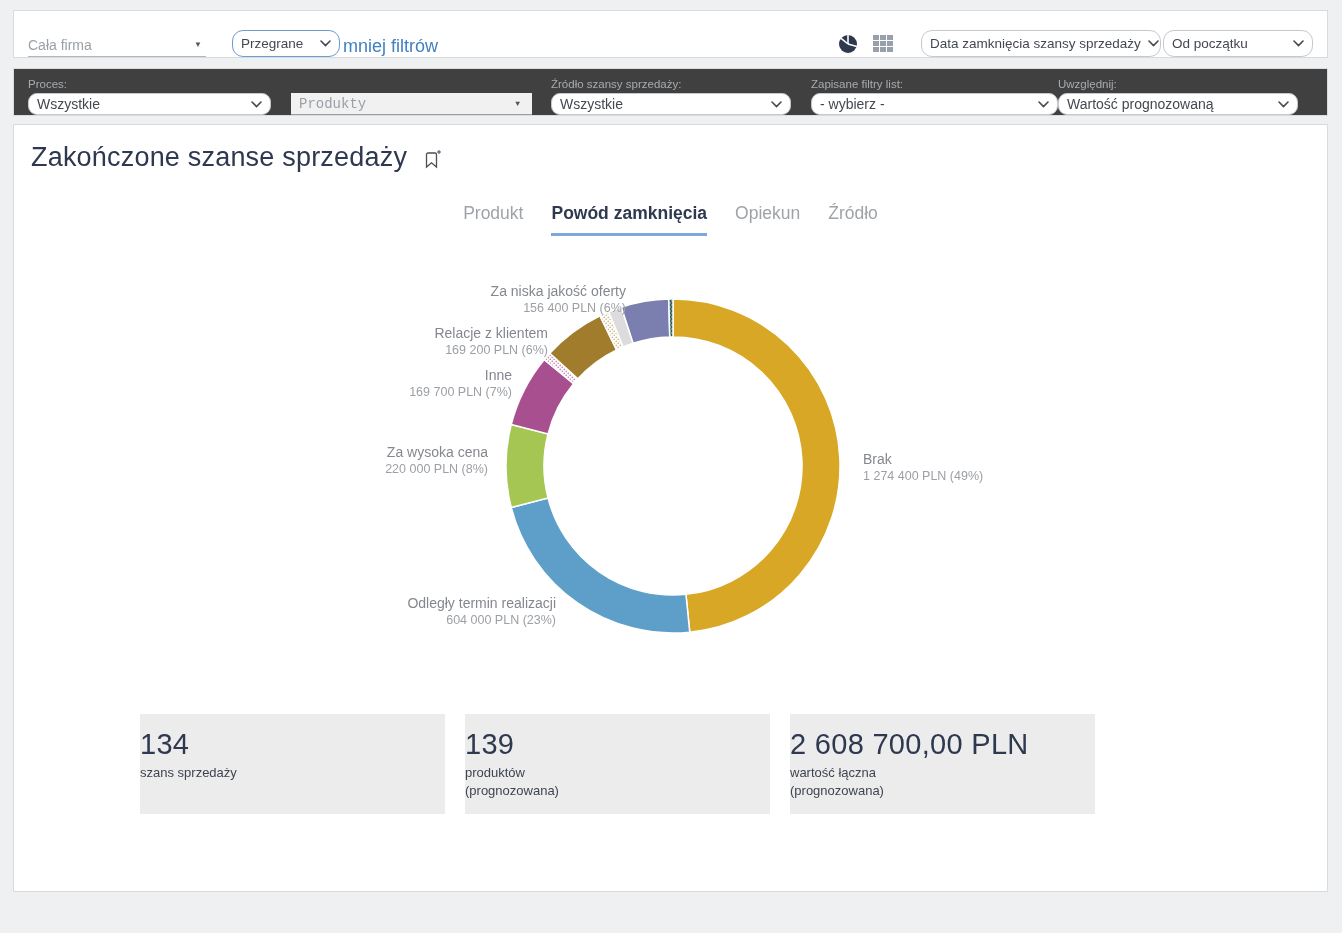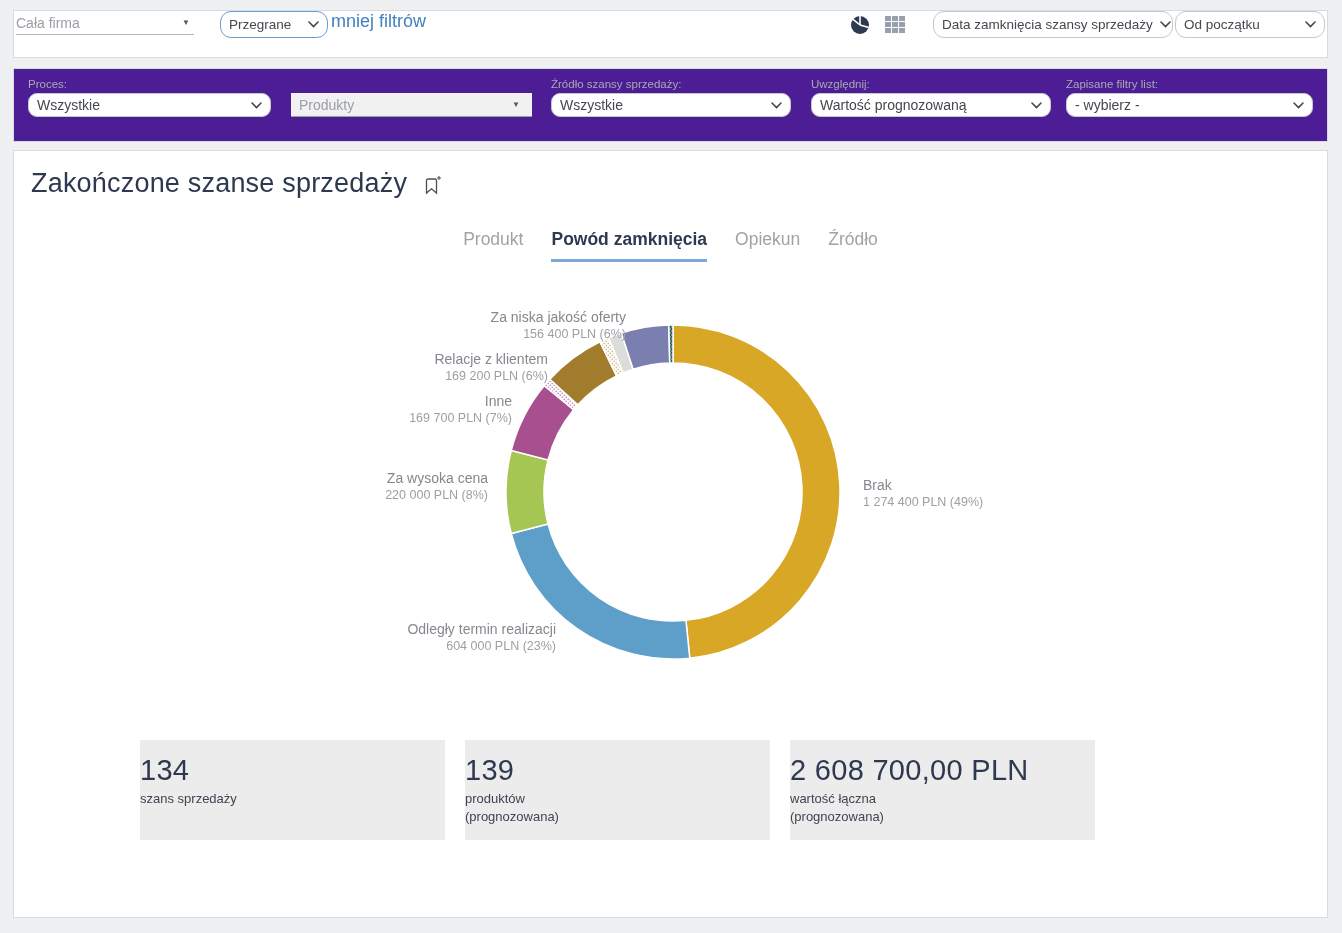--- a/index.html
+++ b/index.html
@@ -2,49 +2,49 @@
 <html><head>
 <meta charset="utf-8">
 <style>
   * { margin:0; padding:0; box-sizing:border-box; }
   html,body { width:1342px; height:933px; overflow:hidden; }
   body { background:#eef0f1; font-family:"Liberation Sans", sans-serif; color:#4a4f57; }
 
   .card { margin-left:13px; width:1315px; background:#fff; border:1px solid #d9dcde; }
 
   
-  .toolbar { margin-top:10px; height:48px; display:flex; align-items:flex-start; padding:0 2px; }
+  .toolbar { margin-top:10px; height:48px; display:flex; align-items:flex-end; padding:0 14px; }
   .u-select { position:relative; width:178px; height:24px; border-bottom:1px solid #b3b6ba;
               display:flex; align-items:center; cursor:pointer; margin-right:26px; }
   .u-select .ph { color:#9aa0a6; font-size:14px; }
   .tri { margin-left:auto; font-size:8px; color:#55585e; padding-right:4px; }
   .sel { position:relative; height:27px; border:1px solid #c6c9cc; border-radius:11px;
          display:flex; align-items:center; padding:0 8px; font-size:13.5px; color:#44484f;
          background:#fff; cursor:pointer; white-space:nowrap; }
   .sel.blue { border-color:#6d9cd1; }
   .sel .chev { margin-left:auto; padding-left:7px; display:flex; }
   .link { color:#4181c0; font-size:18px; text-decoration:none; margin-left:3px; cursor:pointer; }
   .tb-right { margin-left:auto; display:flex; align-items:center; }
   .icon-btn { display:flex; align-items:center; justify-content:center; width:22px; height:22px; cursor:pointer; }
   .w-status { width:108px; }
   .w-datefield { width:240px; margin-left:27px; }
   .w-period { width:150px; margin-left:2px; }
 
   
-  .filters { margin-top:10px; height:74px; display:flex; padding:7px 14px 0 14px; background:#4c1d95; }
+  .filters { margin-top:10px; height:48px; display:flex; padding:7px 14px 0 14px; background:#404040; }
   .fgroup { display:flex; flex-direction:column; }
   .flabel { font-size:11.5px; color:#a7abb0; height:17px; line-height:17px; }
   .fgroup .sel { height:24px; border-radius:9px; font-size:14px; }
   .g1 { width:243px; margin-right:20px; }
   .g2 { width:241px; margin-right:19px; padding-top:17px; }
   .g3 { width:240px; margin-right:20px; }
   .g4 { width:240px; margin-right:15px; }
   .g5 { flex:1; }
   .fill-select { height:24px; background:#f1f1f2; border-bottom:1px solid #9b9ea3;
-                 display:flex; align-items:center; padding:0 8px; cursor:pointer; }
+                 display:flex; align-items:center; padding:0 8px; cursor:pointer;font-family:Liberation Mono, monospace; }
   .fill-select .ph { color:#9aa0a6; font-size:14px; }
 
   
   .main { margin-top:8px; height:768px; position:relative; }
   .title-row { padding:17px 0 0 17px; display:flex; align-items:center; }
   .page-title { font-size:27px; font-weight:400; color:#2e3950; letter-spacing:.2px; }
   .bookmark { margin-left:16px; margin-top:4px; cursor:pointer; display:flex; }
 
   .tabs { position:absolute; left:0; top:78px; width:100%; display:flex; justify-content:center; gap:28px; }
   .tab { font-size:17.5px; color:#9fa3a9; padding-bottom:9px; cursor:pointer; border-bottom:3px solid transparent; }
@@ -146,35 +146,35 @@
     <span class="flabel">Źródło szansy sprzedaży:</span>
     <div class="sel">
       <span>Wszystkie</span>
       <span class="chev">
         <svg width="11" height="7" viewBox="0 0 11 7">
             <path d="M1 1l4.5 4.5L10 1" fill="none" stroke="#44484f" stroke-width="1.6" stroke-linecap="round"></path>
           </svg>
       </span>
     </div>
   </div>
+  <div class="fgroup g5">
+    <span class="flabel">Zapisane filtry list:</span>
+    <div class="sel">
+      <span>- wybierz -</span>
+      <span class="chev">
+        <svg width="11" height="7" viewBox="0 0 11 7">
+            <path d="M1 1l4.5 4.5L10 1" fill="none" stroke="#44484f" stroke-width="1.6" stroke-linecap="round"></path>
+          </svg>
+      </span>
+    </div>
+  </div>
   <div class="fgroup g4">
     <span class="flabel">Uwzględnij:</span>
     <div class="sel">
       <span>Wartość prognozowaną</span>
-      <span class="chev">
-        <svg width="11" height="7" viewBox="0 0 11 7">
-            <path d="M1 1l4.5 4.5L10 1" fill="none" stroke="#44484f" stroke-width="1.6" stroke-linecap="round"></path>
-          </svg>
-      </span>
-    </div>
-  </div>
-  <div class="fgroup g5">
-    <span class="flabel">Zapisane filtry list:</span>
-    <div class="sel">
-      <span>- wybierz -</span>
       <span class="chev">
         <svg width="11" height="7" viewBox="0 0 11 7">
             <path d="M1 1l4.5 4.5L10 1" fill="none" stroke="#44484f" stroke-width="1.6" stroke-linecap="round"></path>
           </svg>
       </span>
     </div>
   </div>
 </div>
 
 <div class="card main">

